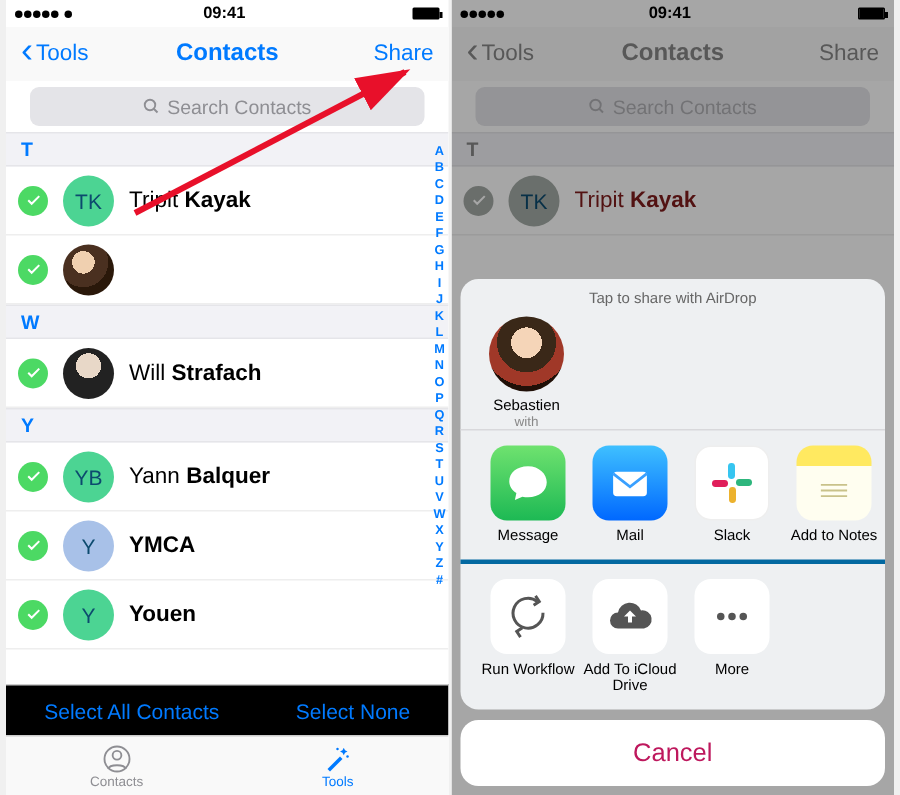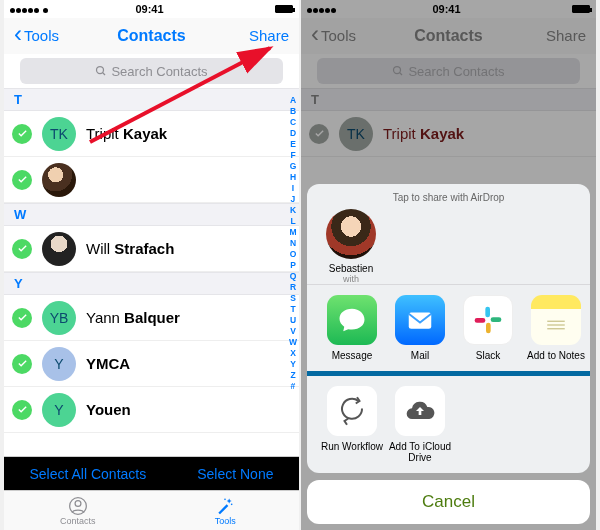--- a/index.html
+++ b/index.html
@@ -55,31 +55,31 @@
   .dim { position:absolute; inset:0; background:rgba(0,0,0,0.35); }
   
   .sheet { position:absolute; left:6px; right:6px; bottom:6px; }
   .panel { background:#eef0f2; border-radius:12px; padding:8px 0 4px; margin-bottom:7px;}
   .airdrop-t { text-align:center; font-size:10px; color:#666; margin-bottom:6px;}
   .airdrop-row { display:flex; padding:0 14px 0; border-bottom:1px solid #d8d8db; }
   .airdrop-item { width:60px; text-align:center; }
   .airdrop-item .av { width:50px; height:50px; border-radius:50%; margin:0 auto 4px; background: radial-gradient(circle at 50% 35%, #f5d5b8 0 25%, #3a2818 25% 48%, #a03828 48% 70%, #201008 70% 100%); }
   .airdrop-item .nm { font-size:10px; line-height:11px;}
   .airdrop-item .sub { font-size:9px; color:#888;}
-  .apps { display:flex; padding:10px 8px 10px 12px; gap:2px; border-bottom:5px solid #0369a1; overflow:hidden;}
+  .apps { display:flex; padding:10px 8px 10px 12px; gap:2px; border-bottom:3px solid #0369a1; overflow:hidden;}
   .apps2 { display:flex; padding:10px 8px 6px 12px; gap:2px; overflow:hidden;}
   .app { width:66px; text-align:center; flex-shrink:0;}
   .app .ic { width:50px; height:50px; border-radius:11px; margin:0 auto 5px; display:flex; align-items:center; justify-content:center; }
   .app .lbl { font-size:10px; line-height:11px; }
   .ic.msg { background: linear-gradient(#6fe26f,#1db954); }
   .ic.mail { background: linear-gradient(#3fc0ff,#0068ff); }
   .ic.slack { background:#fff; border:1px solid #eee; }
   .ic.notes { background: linear-gradient(#ffe960 0 28%,#fffef0 28% 100%); }
   .ic.white { background:#fff; }
-  .cancel { background:#fff; border-radius:12px; text-align:center; padding:12px 0; color:#4d7c0f; font-size:17px; font-weight:500;}
+  .cancel { background:#fff; border-radius:12px; text-align:center; padding:12px 0; color:#be185d; font-size:17px; font-weight:500;}
   .phone.right .nav .title, .phone.right .nav .btn { color:#888; }
   .phone.right .search { color:#b0b0b4; }
   .phone.right .check { background:#a4a9a5; }
   .phone.right .avatar.tk { background:#a4aba6; }
   .phone.right .name { color:#7f1d1d; }
   .phone.right .sect { color:#888; }
 </style>
 </head>
 <body>
 
@@ -327,17 +327,27 @@
           </div>
         <div class="app">
             <div class="ic white">
               <svg width="32" height="32" viewBox="0 0 24 24" fill="#555">
                 <path d="M19 18H6a4 4 0 0 1 0-8 6 6 0 0 1 11.5-1A4 4 0 0 1 19 18z"></path>
                 <path d="M12 9l-3 3h2v3h2v-3h2z" fill="#fff"></path>
               </svg>
             </div>
             <div class="lbl">Add To iCloud Drive</div>
           </div>
+        <div class="app">
+            <div class="ic white">
+              <svg width="30" height="30" viewBox="0 0 24 24" fill="#555">
+                <circle cx="6" cy="12" r="2"></circle>
+                <circle cx="12" cy="12" r="2"></circle>
+                <circle cx="18" cy="12" r="2"></circle>
+              </svg>
+            </div>
+            <div class="lbl">More</div>
+          </div>
       </div>
     </div>
     <div class="cancel">Cancel</div>
   </div>
 </div>
 
 </body></html>

